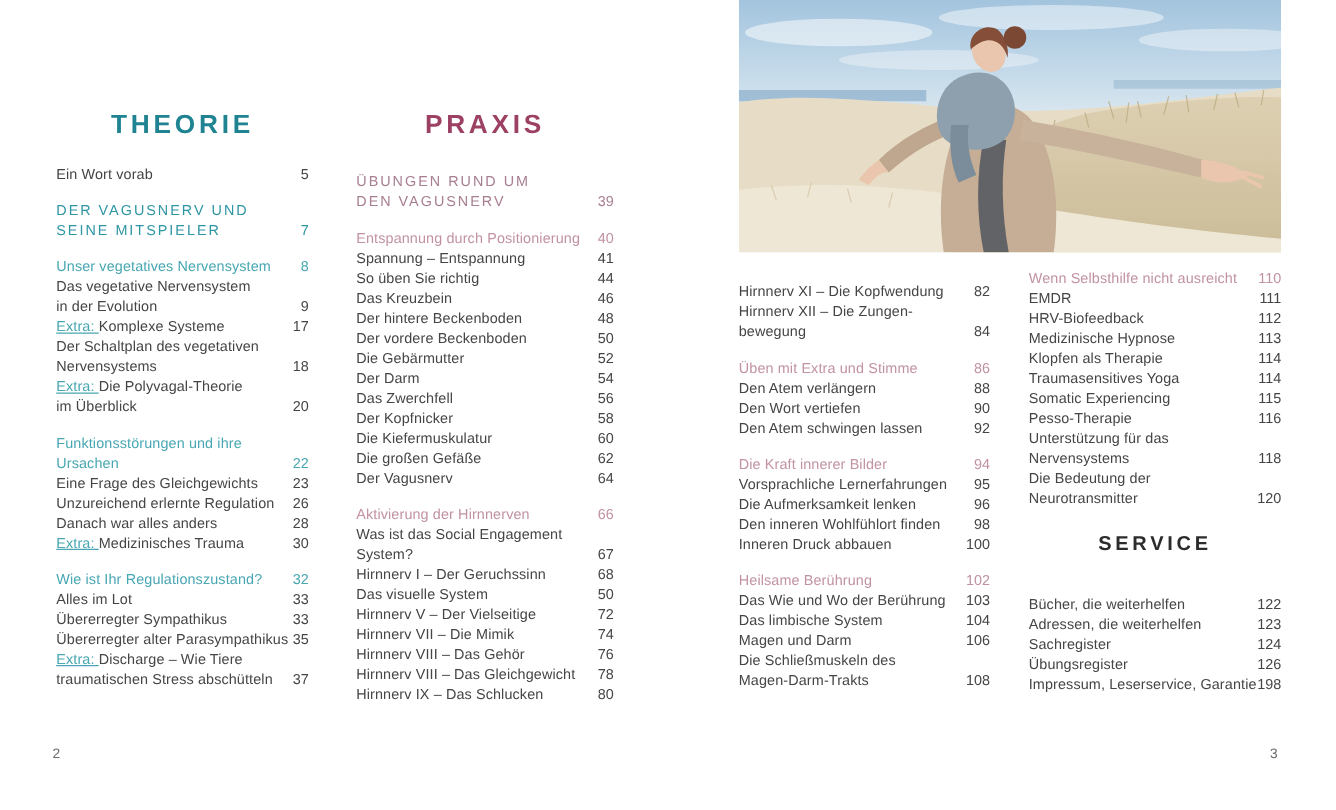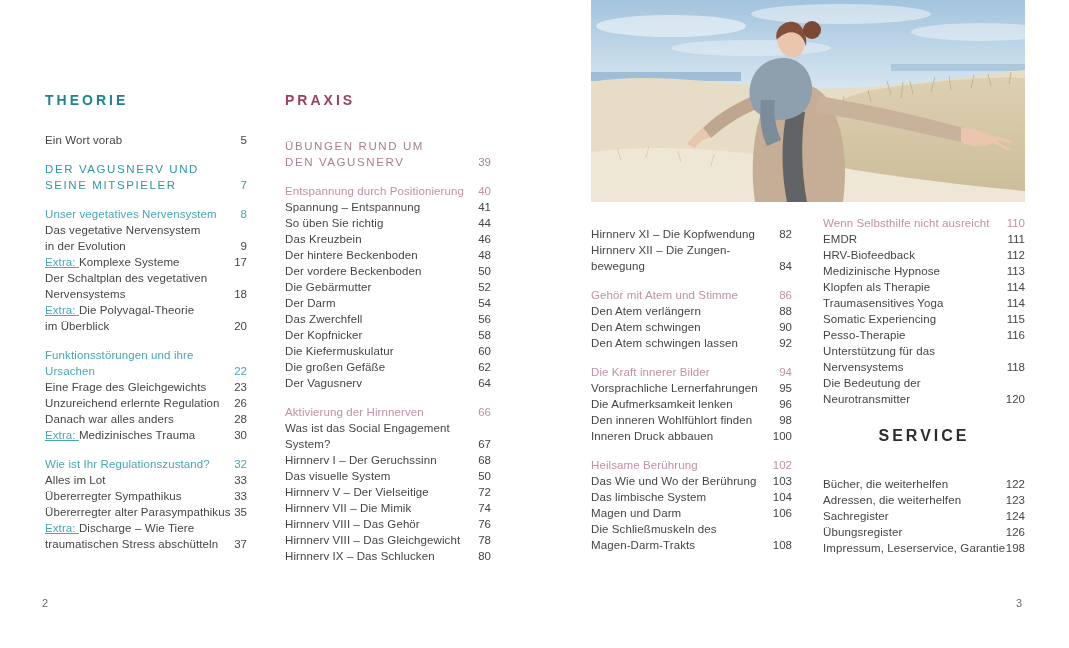--- a/index.html
+++ b/index.html
@@ -17,21 +17,21 @@
   body{font-family:"Liberation Sans",sans-serif;color:var(--ink);}
   .spread{position:relative;width:1069px;height:648px;background:#ffffff;overflow:hidden;}
 
   
   .col{position:absolute;}
   .col-theorie{left:45px;top:88px;width:202px;}
   .col-praxis{left:285px;top:88px;width:206px;}
   .col-r1{left:591px;top:226px;width:201px;}
   .col-r2{left:823px;top:215px;width:202px;}
 
-  .big-title{font-size:14px;font-weight:bold;letter-spacing:3px;line-height:24px;}
+  .big-title{font-size:21px;font-weight:bold;letter-spacing:3px;text-align:center;line-height:24px;}
   .col-theorie .big-title{color:var(--teal-strong);margin-bottom:20px;}
   .col-praxis .big-title{color:var(--rose-strong);margin-bottom:20px;}
   .service-title{font-size:16px;font-weight:bold;letter-spacing:3px;text-align:center;line-height:24px;color:#2c2c2c;margin:17px 0 28px 0;}
 
   .toc-list{display:block;}
   .col-praxis .toc-list{padding-top:6px;}
   .toc-group{margin-bottom:13px;}
   .toc-group:last-child{margin-bottom:0;}
   .toc-entry{display:flex;justify-content:space-between;align-items:flex-end;}
   .toc-entry .lines{flex:1 1 auto;min-width:0;}
@@ -404,33 +404,33 @@
             <div class="lines">
               <div class="line">Hirnnerv XII – Die Zungen-</div>
               <div class="line">bewegung</div>
             </div>
             <div class="pagenum">84</div>
           </div>
         </div>
         <div class="toc-group">
           <div class="toc-entry e-sub">
             <div class="lines">
-              <div class="line">Gehör mit Atem und Stimme</div>
+              <div class="line">Üben mit Extra und Stimme</div>
             </div>
             <div class="pagenum">86</div>
           </div>
           <div class="toc-entry e-plain">
             <div class="lines">
               <div class="line">Den Atem verlängern</div>
             </div>
             <div class="pagenum">88</div>
           </div>
           <div class="toc-entry e-plain">
             <div class="lines">
-              <div class="line">Den Atem schwingen</div>
+              <div class="line">Den Wort vertiefen</div>
             </div>
             <div class="pagenum">90</div>
           </div>
           <div class="toc-entry e-plain">
             <div class="lines">
               <div class="line">Den Atem schwingen lassen</div>
             </div>
             <div class="pagenum">92</div>
           </div>
         </div>

